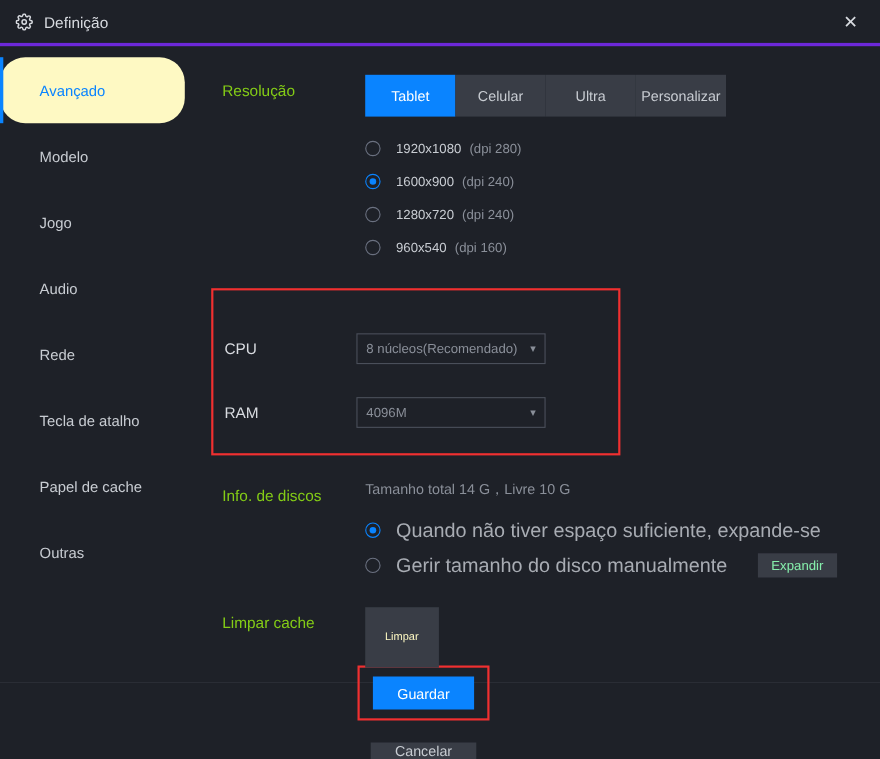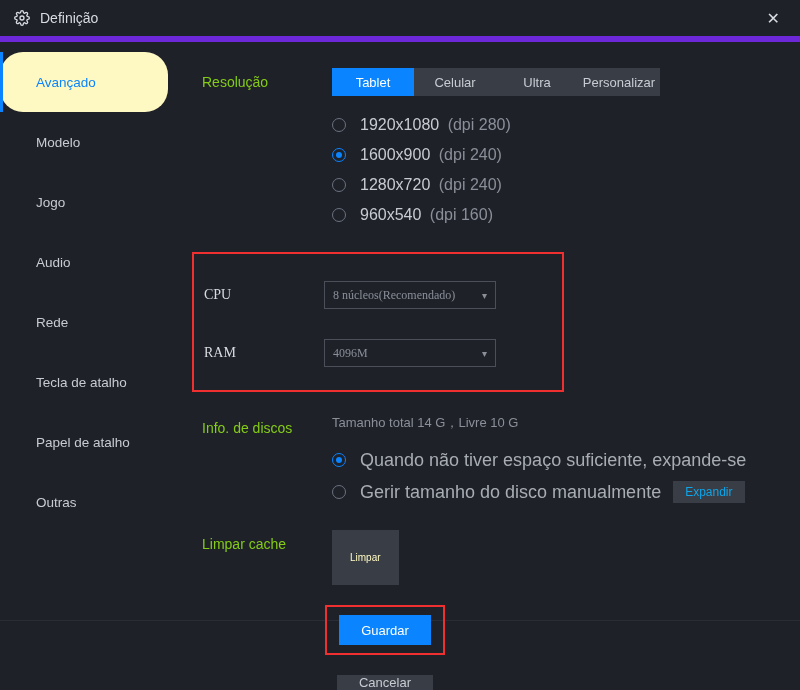--- a/index.html
+++ b/index.html
@@ -9,21 +9,21 @@
     font-family: "Segoe UI", Arial, sans-serif;
     font-size: 13px;
     color: #a8acb3;
     overflow: hidden;
   }
   .titlebar {
     height: 42px;
     display: flex; align-items: center;
     padding: 0 14px;
     color: #d8dbe0;
-    border-bottom: 6px solid #6d28d9;
+    border-bottom: 3px solid #6d28d9;
   }
   .titlebar .gear { margin-right: 10px; display:flex; align-items:center;}
   .titlebar .title { flex: 1; font-size: 14px; }
   .titlebar .close { color:#d8dbe0; font-size:16px; cursor:pointer; padding:4px 6px;}
   .body { display:flex; height: 578px; }
   .sidebar { width: 168px; padding-top: 10px; }
   .sidebar-item {
     height: 60px; display:flex; align-items:center;
     padding-left: 36px; color:#c8ccd2; cursor:pointer;
     font-size:13.5px;
@@ -37,60 +37,59 @@
   .sidebar-item.active::before {
     content:""; position:absolute; left:0; top:0; bottom:0; width:3px;
     background:#0a84ff;
   }
   .main { flex:1; padding: 26px 24px 10px 34px; position:relative; }
   .row { display:flex; align-items:flex-start; margin-bottom: 22px; }
   .row > .label { width: 130px; padding-top:6px; color:#84cc16; font-size:14px;}
   .row > .value { flex:1; }
   .tabs { display:flex; }
   .tab {
-    width: 82px; height:28px; display:flex; align-items:center; justify-content:center;
+    width: 82px; height:38px; display:flex; align-items:center; justify-content:center;
     background:#393d46; color:#c8ccd2; font-size:13px; cursor:pointer;
   }
   .tab.active { background:#0a84ff; color:#fff; }
   .res-list { margin-top: 14px; }
   .radio-line { display:flex; align-items:center; height:30px; cursor:pointer;}
   .radio {
     width:14px; height:14px; border-radius:50%;
     border:1.5px solid #6b7180; margin-right:14px; position:relative;
     flex-shrink:0;
   }
   .radio.selected { border-color:#0a84ff; }
   .radio.selected::after {
     content:""; position:absolute; left:2.5px; top:2.5px;
     width:6px; height:6px; border-radius:50%; background:#0a84ff;
   }
-  .radio-text { color:#c8ccd2; font-size:16px;}
+  .radio-text { color:#c8ccd2; font-size:12px;}
   .radio-text .dim { color:#8a8f99; margin-left:4px;}
   .highlight-box {
     border:2px solid #f03030;
-    padding: 12px 0px 8px 0px;
+    padding: 24px 0px 8px 0px;
     margin-left:-10px; padding-left:10px; padding-right:20px;
     width: 372px;
-    font-family: Liberation Serif, serif;
   }
   .hrow { display:flex; align-items:center; height:58px;}
   .hrow .label { width:120px; color:#d8dbe0; font-size:14px;}
   .select {
     width:172px; height:28px; border:1px solid #4a4f5a;
     display:flex; align-items:center; padding:0 8px;
     color:#8a8f99; font-size:12px; justify-content:space-between;
     cursor:pointer;
   }
   .chev { font-size:10px; color:#8a8f99;}
   .disk-info { font-size:13px; color:#8a8f99; margin-bottom:12px;}
   .disk-opts .radio-line { height:32px; }
   .disk-opts .radio-text { color:#a8acb3; font-size:18px;}
   .expand-btn {
-    margin-left: 12px; padding: 4px 12px;
-    background:#393d46; color:#0ea5e9; font-size:12px;
+    margin-left: 28px; padding: 4px 12px;
+    background:#393d46; color:#86efac; font-size:12px;
     border:none;
   }
   .small-btn {
     padding: 22px 18px; background:#393d46; color:#fef9c3;
     border:none; font-size:10px; cursor:pointer;
   }
   .footer {
     height: 70px; border-top:1px solid #2a2d35;
     display:flex; align-items:center; justify-content:flex-end;
     padding-right: 30px; gap: 20px; flex-direction: column;
@@ -133,21 +132,21 @@
     <div class="sidebar-item">
         <span>Audio</span>
       </div>
     <div class="sidebar-item">
         <span>Rede</span>
       </div>
     <div class="sidebar-item">
         <span>Tecla de atalho</span>
       </div>
     <div class="sidebar-item">
-        <span>Papel de atalho</span>
+        <span>Papel de cache</span>
       </div>
     <div class="sidebar-item">
         <span>Outras</span>
       </div>
   </div>
 
   <div class="main">
 
     <div class="row">
       <div class="label">Resolução</div>

